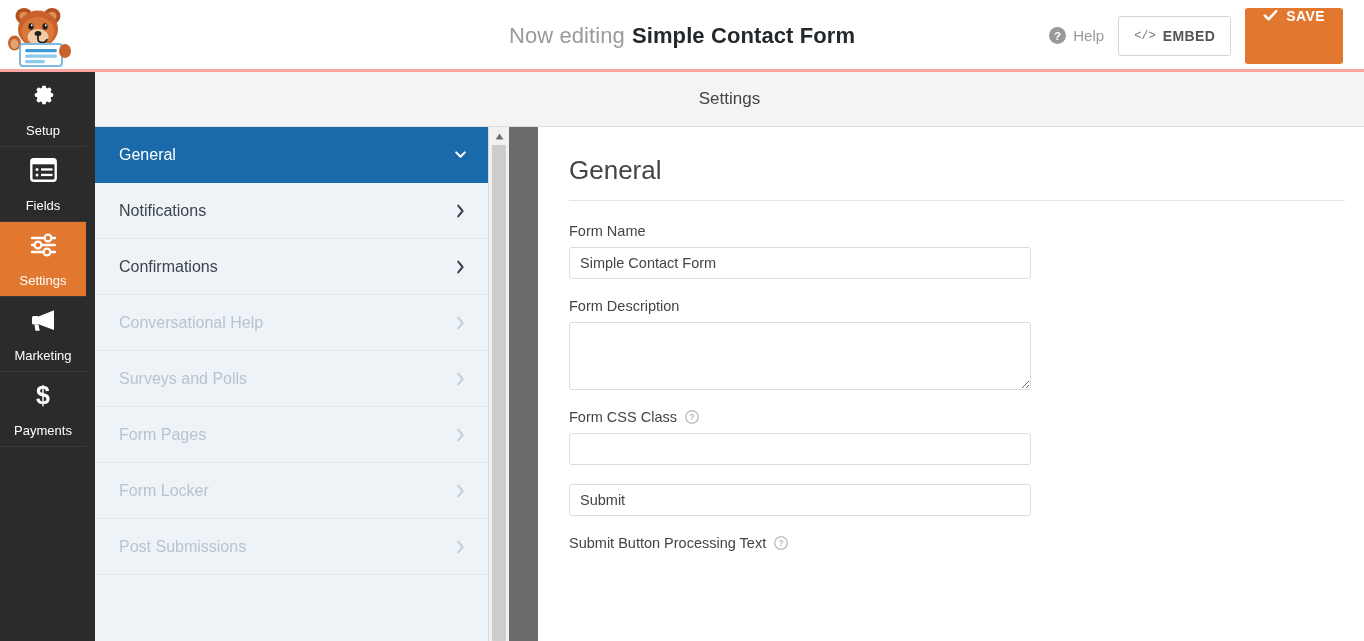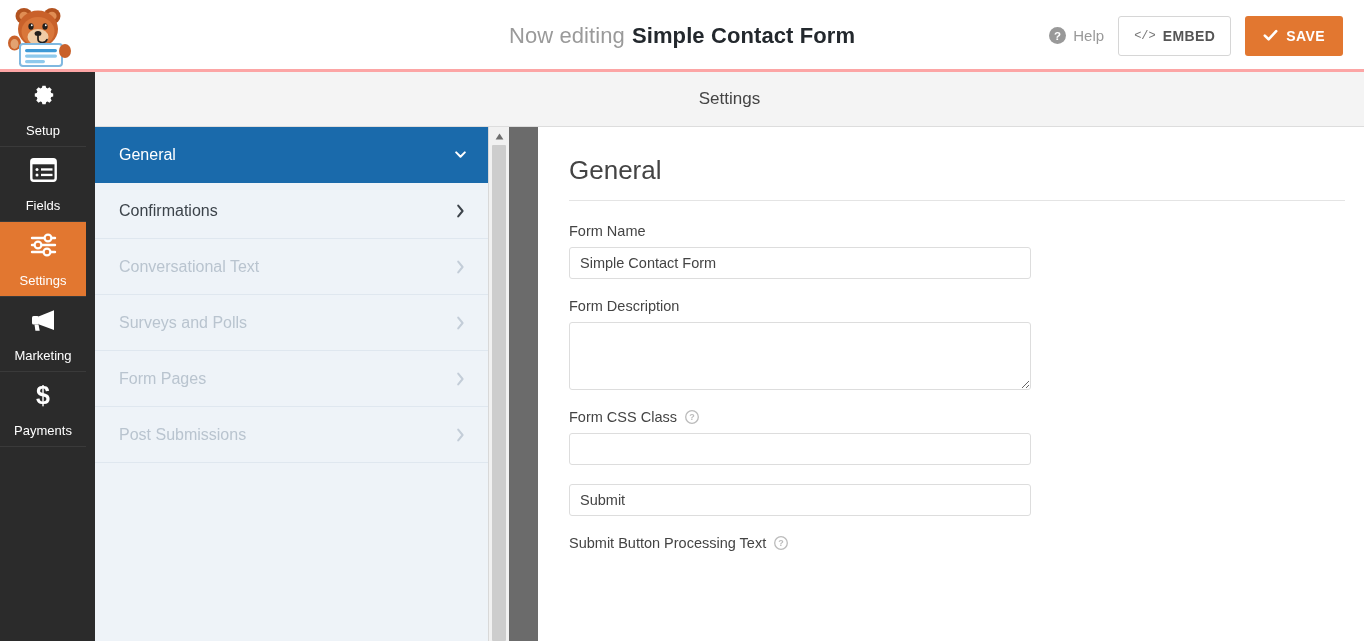--- a/index.html
+++ b/index.html
@@ -49,22 +49,22 @@
     display: flex; align-items: center; gap: 7px;
     height: 40px; padding: 0 15px;
     border: 1px solid #d6d6d6; border-radius: 3px;
     background: #ffffff; color: #555555;
     font-size: 14px; font-weight: 700; letter-spacing: .4px;
     cursor: pointer; font-family: inherit;
   }
   .embed-code { font-size: 12px; color: #777; letter-spacing: 0; font-weight: 400;
      font-family: "Liberation Mono", "DejaVu Sans Mono", monospace; }
   .save-btn {
-    display: flex; align-items: center; gap: 8px;
-    height: 40px; padding: 0 18px;
+    display: flex; gap: 8px;
+    height: 56px; padding: 0 18px;
     border: none; border-radius: 3px;
     background: #e27730; color: #ffffff;
     font-size: 14px; font-weight: 700; letter-spacing: .4px;
     cursor: pointer; font-family: inherit;
   }
   .save-check { width: 15px; height: 15px; display: block; }
 
   
   .sidebar {
     position: absolute; left: 0; top: 72px; width: 95px; height: 569px;
@@ -317,39 +317,51 @@
 </div>
 
 <div class="list-col" id="settings-list">
     <div class="list-row active">
       <span>General</span>
       <span class="chev"><svg width="11" height="16" viewBox="0 0 11 16">
           <path d="M1.2 5.4 L5.5 9.8 L9.8 5.4" stroke="#ffffff" stroke-width="2" fill="none" stroke-linecap="round" stroke-linejoin="round"></path>
         </svg></span>
     </div>
     <div class="list-row">
+      <span>Notifications</span>
+      <span class="chev"><svg width="11" height="16" viewBox="0 0 11 16">
+          <path d="M3.2 2.6 L7.6 8 L3.2 13.4" stroke="#3c434a" stroke-width="2" fill="none" stroke-linecap="round" stroke-linejoin="round"></path>
+        </svg></span>
+    </div>
+    <div class="list-row">
       <span>Confirmations</span>
       <span class="chev"><svg width="11" height="16" viewBox="0 0 11 16">
           <path d="M3.2 2.6 L7.6 8 L3.2 13.4" stroke="#3c434a" stroke-width="2" fill="none" stroke-linecap="round" stroke-linejoin="round"></path>
         </svg></span>
     </div>
     <div class="list-row disabled">
-      <span>Conversational Text</span>
+      <span>Conversational Help</span>
       <span class="chev"><svg width="11" height="16" viewBox="0 0 11 16">
           <path d="M3.2 2.6 L7.6 8 L3.2 13.4" stroke="#c3cdd8" stroke-width="2" fill="none" stroke-linecap="round" stroke-linejoin="round"></path>
         </svg></span>
     </div>
     <div class="list-row disabled">
       <span>Surveys and Polls</span>
       <span class="chev"><svg width="11" height="16" viewBox="0 0 11 16">
           <path d="M3.2 2.6 L7.6 8 L3.2 13.4" stroke="#c3cdd8" stroke-width="2" fill="none" stroke-linecap="round" stroke-linejoin="round"></path>
         </svg></span>
     </div>
     <div class="list-row disabled">
       <span>Form Pages</span>
+      <span class="chev"><svg width="11" height="16" viewBox="0 0 11 16">
+          <path d="M3.2 2.6 L7.6 8 L3.2 13.4" stroke="#c3cdd8" stroke-width="2" fill="none" stroke-linecap="round" stroke-linejoin="round"></path>
+        </svg></span>
+    </div>
+    <div class="list-row disabled">
+      <span>Form Locker</span>
       <span class="chev"><svg width="11" height="16" viewBox="0 0 11 16">
           <path d="M3.2 2.6 L7.6 8 L3.2 13.4" stroke="#c3cdd8" stroke-width="2" fill="none" stroke-linecap="round" stroke-linejoin="round"></path>
         </svg></span>
     </div>
     <div class="list-row disabled">
       <span>Post Submissions</span>
       <span class="chev"><svg width="11" height="16" viewBox="0 0 11 16">
           <path d="M3.2 2.6 L7.6 8 L3.2 13.4" stroke="#c3cdd8" stroke-width="2" fill="none" stroke-linecap="round" stroke-linejoin="round"></path>
         </svg></span>
     </div>

